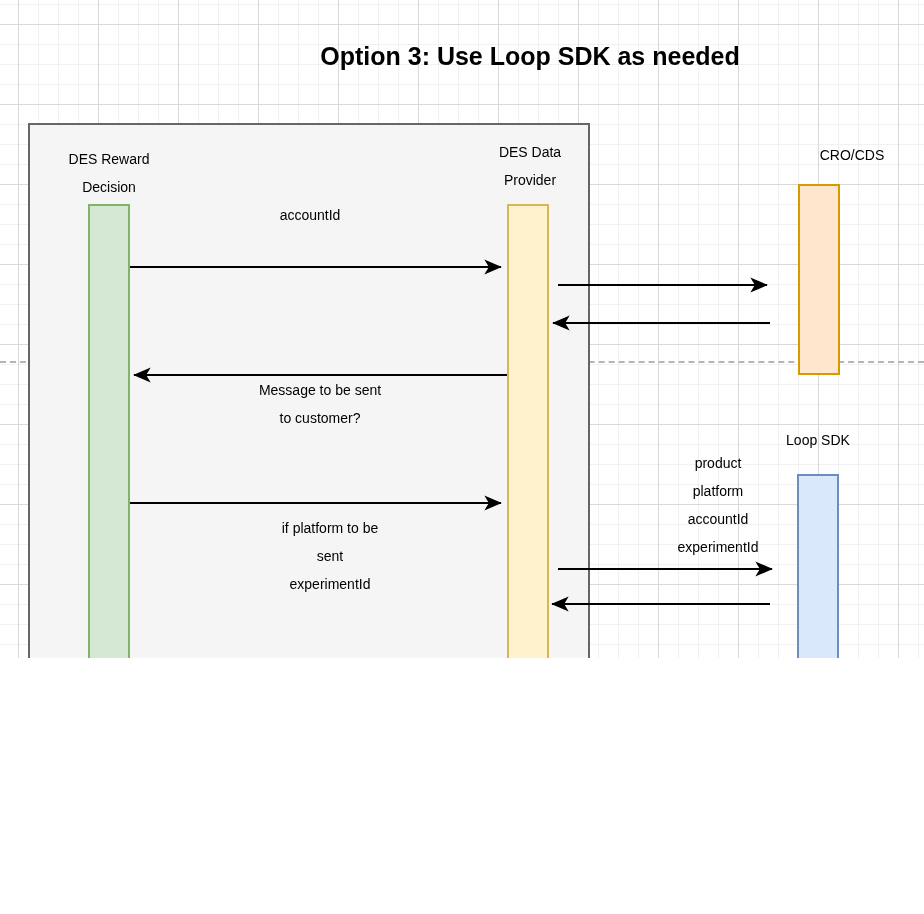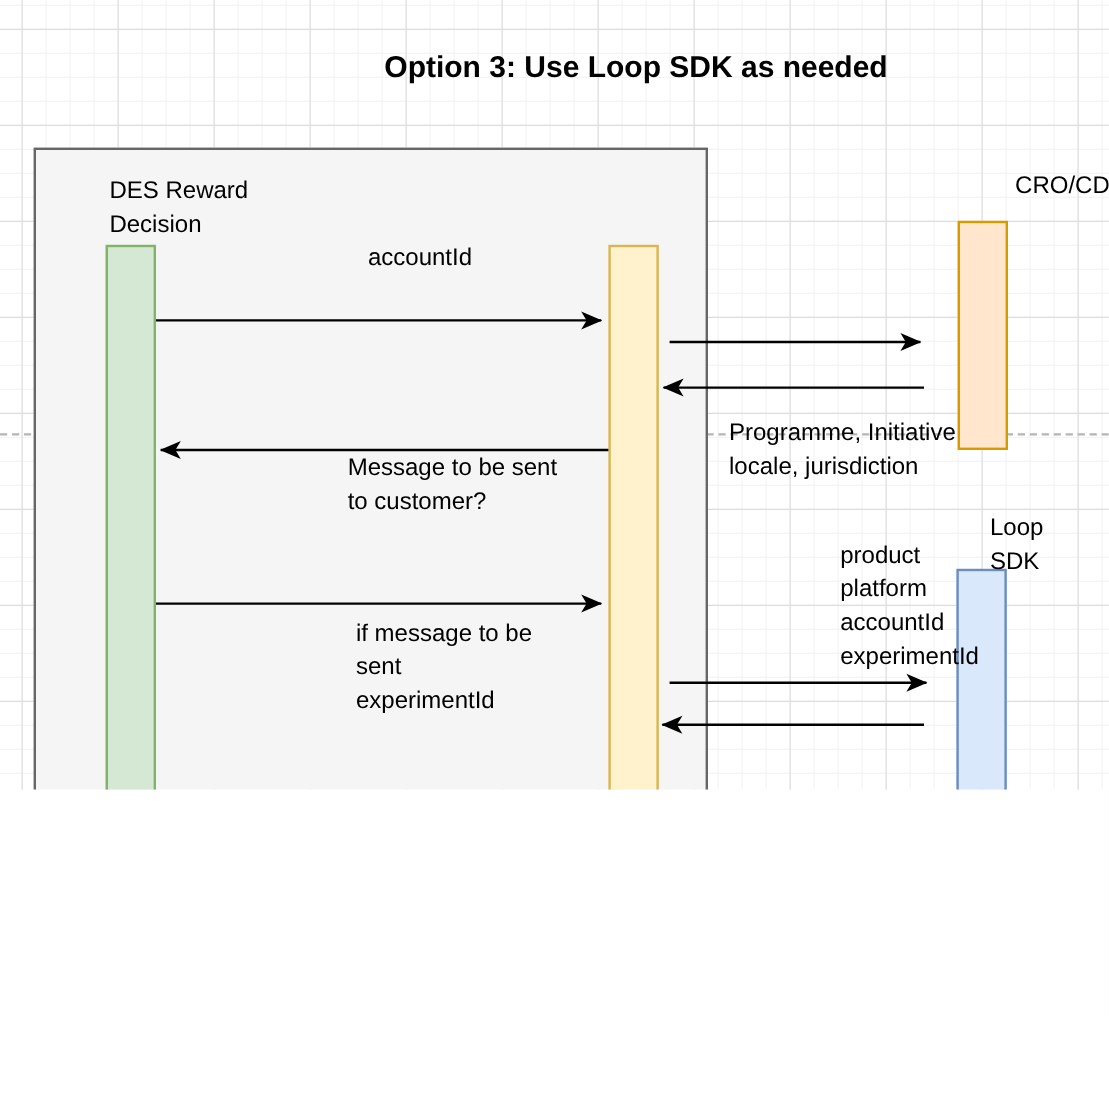--- a/index.html
+++ b/index.html
@@ -60,25 +60,25 @@
     z-index: 2;
   }
   .bar.green  { left: 88px;  top: 204px; width: 42px; height: 641px; }
   .bar.yellow { left: 507px; top: 204px; width: 42px; height: 641px; }
   .bar.orange { left: 798px; top: 184px; width: 42px; height: 191px; }
   .bar.blue   { left: 797px; top: 474px; width: 42px; height: 190px; }
 
   .label {
     position: absolute;
     transform: translateX(-50%);
+    text-align: center;
     white-space: pre-line;
-    font-size: 20px;
+    font-size: 14px;
     line-height: 28px;
     z-index: 4;
-    margin-left: 40px;
   }
 
   .arrows {
     position: absolute;
     left: 0; top: 0;
     width: 924px;
     height: 914px;
     z-index: 3;
   }
   .arrows line { stroke: #000000; stroke-width: 2; }
@@ -94,29 +94,29 @@
 
   <div class="frame"></div>
 
   <div class="bar green" style="background-color: rgb(213, 232, 212); border-color: rgb(130, 179, 102);"></div>
   <div class="bar yellow" style="background-color: rgb(255, 242, 204); border-color: rgb(214, 182, 86);"></div>
   <div class="bar orange" style="background-color: rgb(255, 230, 204); border-color: rgb(215, 155, 0);"></div>
   <div class="bar blue" style="background-color: rgb(218, 232, 252); border-color: rgb(108, 142, 191);"></div>
 
   <div class="label" style="left:109px; top:145px;">DES Reward
 Decision</div>
+  <div class="label" style="left:530px; top:138px;">DES Data
+Provider</div>
   <div class="label" style="left:852px; top:141px;">CRO/CDS</div>
   <div class="label" style="left:818px; top:426px;">Loop SDK</div>
 
   <div class="label" style="left:310px; top:201px;">accountId</div>
-  <div class="label" style="left:662px; top:347px;">Programme, Initiative
-locale, jurisdiction</div>
-  <div class="label" style="left:337px; top:376px;">Message to be sent
+  <div class="label" style="left:320px; top:376px;">Message to be sent
 to customer?</div>
-  <div class="label" style="left:330px; top:514px;">if message to be
+  <div class="label" style="left:330px; top:514px;">if platform to be
 sent
 experimentId</div>
   <div class="label" style="left:718px; top:449px;">product
 platform
 accountId
 experimentId</div>
 
   <svg class="arrows" viewBox="0 0 924 914" xmlns="http://www.w3.org/2000/svg">
     <defs>
       <marker id="ah" viewBox="0 0 12 12" refX="10.5" refY="6" markerWidth="10" markerHeight="10" orient="auto-start-reverse">

